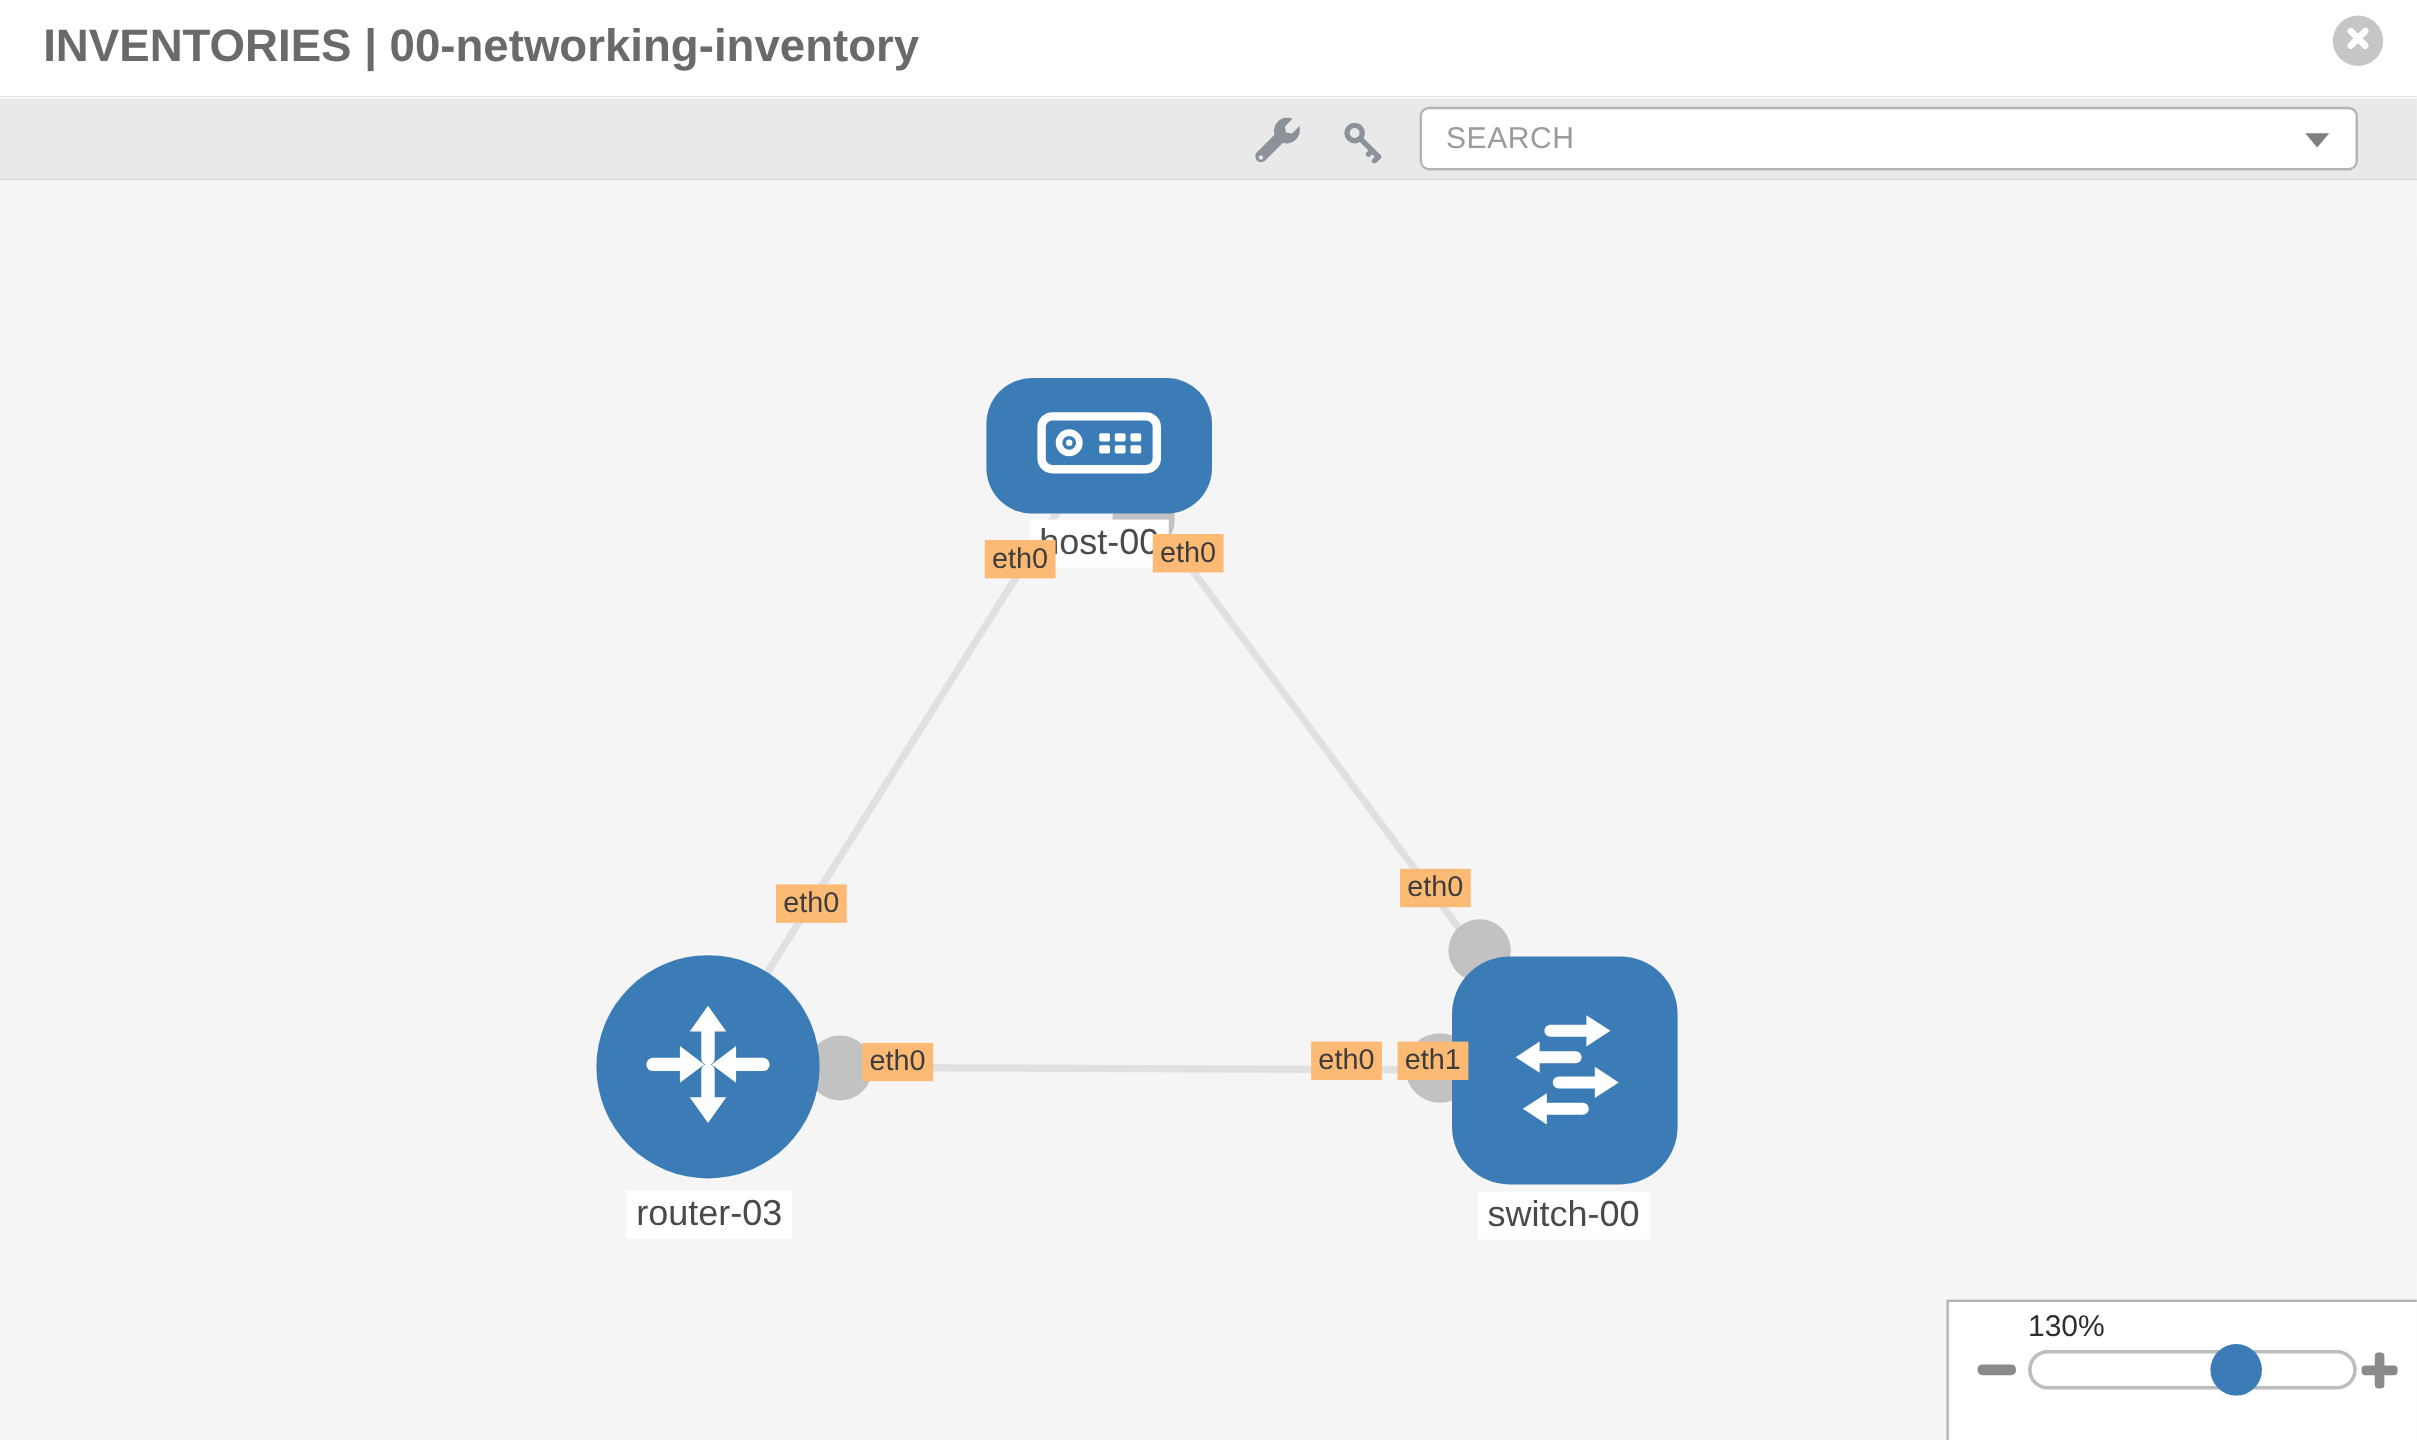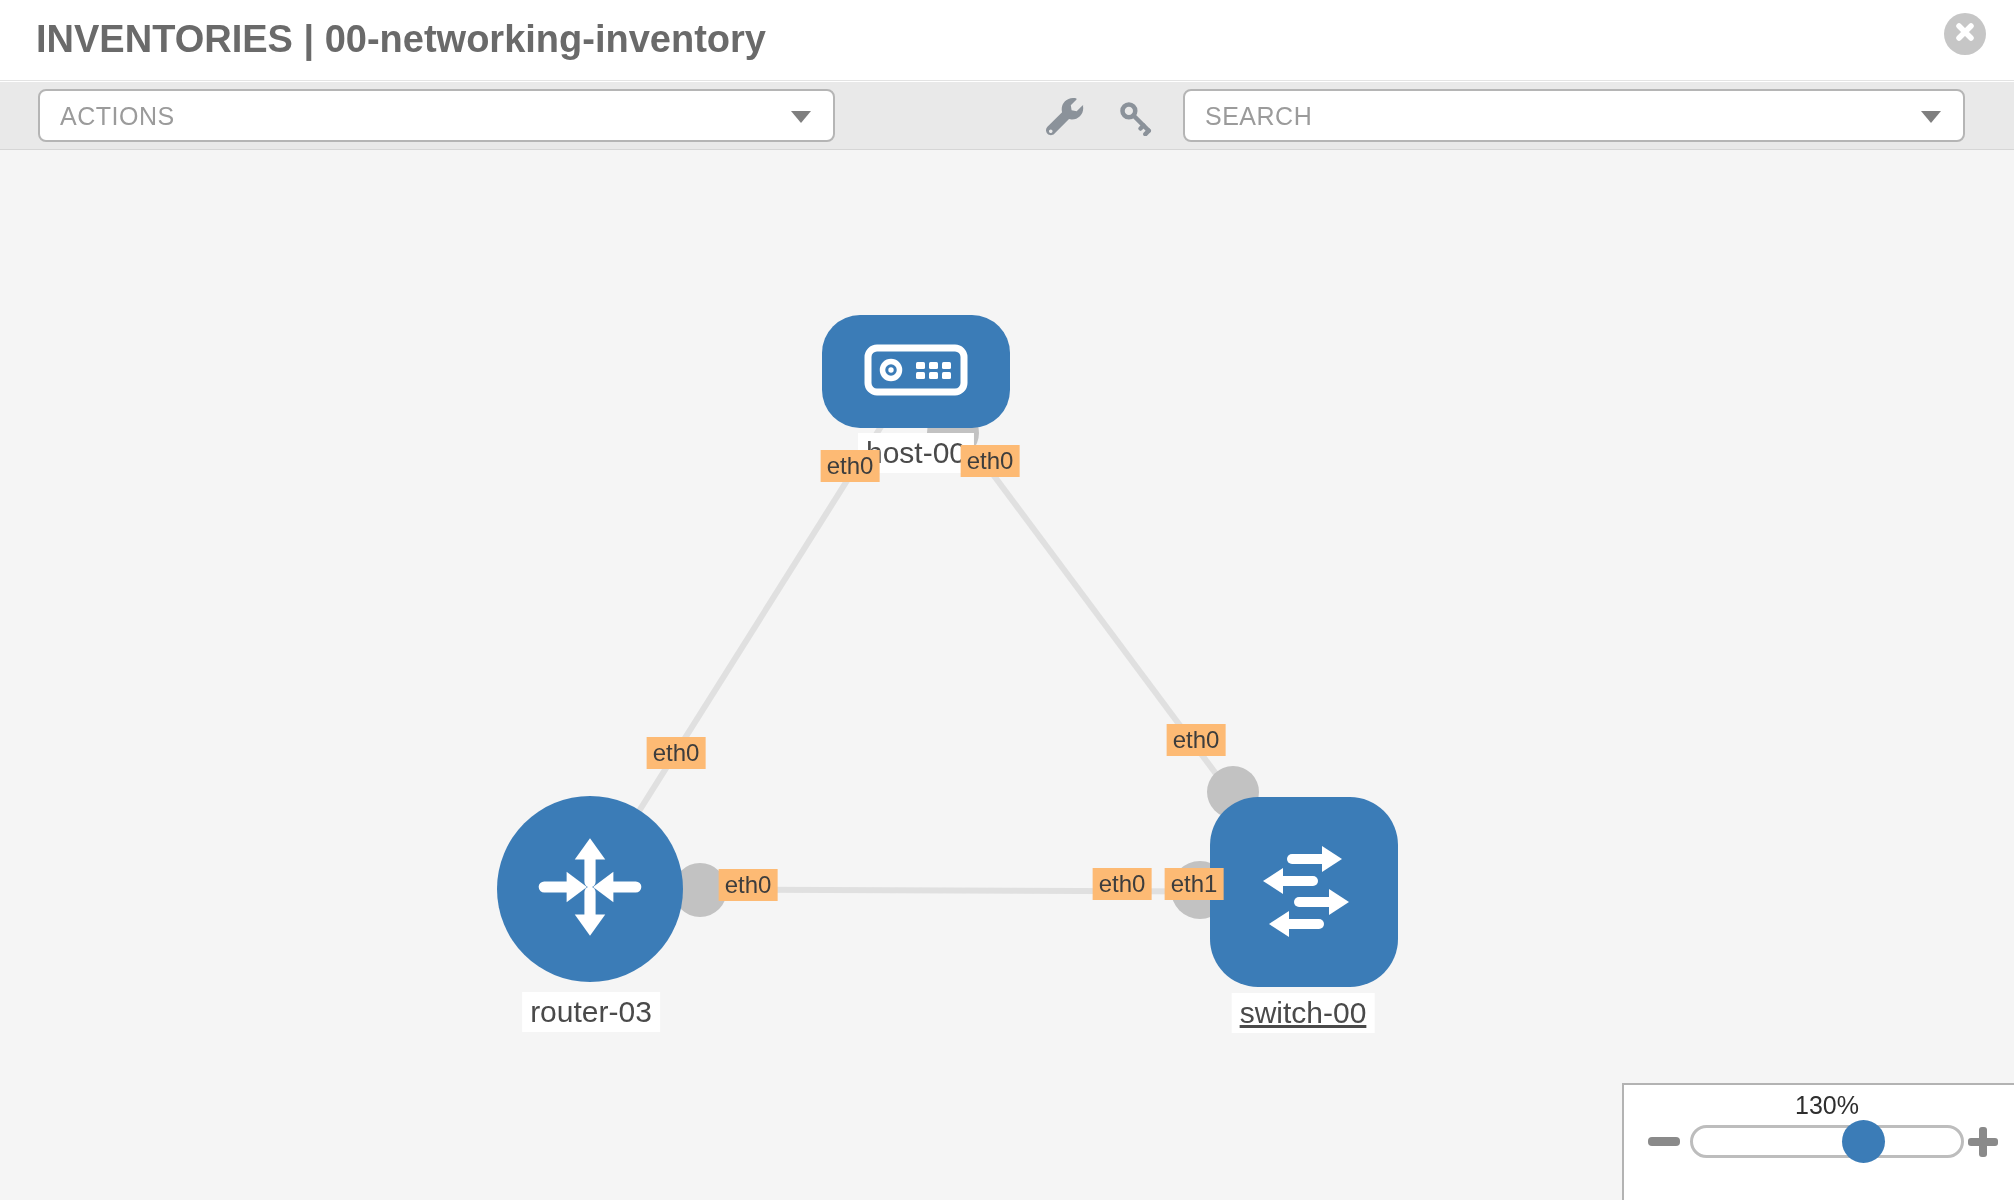--- a/index.html
+++ b/index.html
@@ -73,36 +73,36 @@
   }
   .if-label {
     position:absolute; transform:translate(-50%,-50%); z-index:3;
     background:#fdba74; color:#3d3d3d; font-size:24px;
     padding:2px 6px; white-space:nowrap;
   }
   .if-label.under { z-index:3; }
   .if-label.over  { z-index:4;margin-left:48px; }
   .nl-host    { left:916px;  top:303px; }
   .nl-router  { left:591px;  top:862px; }
-  .nl-switch  { left:1303px; top:863px;text-decoration:underline; }
+  .nl-switch  { left:1303px; top:863px; }
   .if-host-left   { left:850px;  top:316px; }
   .if-host-right  { left:990px;  top:311px; }
   .if-router-top  { left:676px;  top:603px; }
   .if-switch-top  { left:1196px; top:590px; }
   .if-horiz-router{ left:748px;  top:735px; }
   .if-horiz-sw-back  { left:1122px; top:734px; }
   .if-horiz-sw-front { left:1146px; top:734px; }
 
   
   .zoom-panel {
     position:absolute; left:1622px; top:933px; width:420px; height:300px;
     background:#ffffff; border:2px solid #b3b3b3; z-index:5;
   }
   .zoom-pct {
-    position:absolute; left:66px; top:6px; width:274px; text-align:center;
+    position:absolute; left:66px; top:6px; width:274px; 
     font-size:25px; color:#2e2e2e;
   }
   .minus-btn {
     position:absolute; left:24px; top:52px; width:32px; height:9px;
     background:#8a8a8a; border-radius:4px; cursor:pointer;
   }
   .slider-track {
     position:absolute; left:66px; top:40px; width:274px; height:33px;
     background:#ffffff; border:3px solid #bdbdbd; border-radius:18px; cursor:pointer;
   }
@@ -122,24 +122,20 @@
   <div class="close-btn">
     <span>
       <svg width="20" height="20" viewBox="0 0 20 20">
         <path d="M4 4 L16 16 M16 4 L4 16" stroke="#ffffff" stroke-width="5.5" stroke-linecap="round"></path>
       </svg>
     </span>
   </div>
 </div>
 
 <div class="toolbar">
-  <div class="select-box actions">
-    <span class="select-label">ACTIONS</span>
-    <span class="caret"></span>
-  </div>
 
   <div class="tool-icon wrench">
     <span>
       <svg width="38" height="38" viewBox="0 0 512 512">
         <path fill="#8b929a" d="M507.7 109.1c-2.2-9-13.5-12.1-20.1-5.5l-74.4 74.4-67.9-11.3-11.3-67.9 74.4-74.4c6.6-6.6 3.4-17.9-5.7-20.2C390.5 2 377.1 0 363.4 0 278.6 0 210.2 69.1 211.6 154.3c.2 12.7 2.1 24.9 5.5 36.6L19.3 388.6c-25.8 25.8-25.8 67.6 0 93.4s67.6 25.8 93.4 0l197.8-197.8c11.6 3.4 23.9 5.3 36.6 5.5 85.2 1.5 154.3-66.9 154.3-151.8 0-13.7-2-27.1-5.7-39.9zM64 472c-13.2 0-24-10.7-24-24 0-13.3 10.7-24 24-24s24 10.7 24 24c0 13.3-10.8 24-24 24z"></path>
       </svg>
     </span>
   </div>
 
   <div class="tool-icon key">

